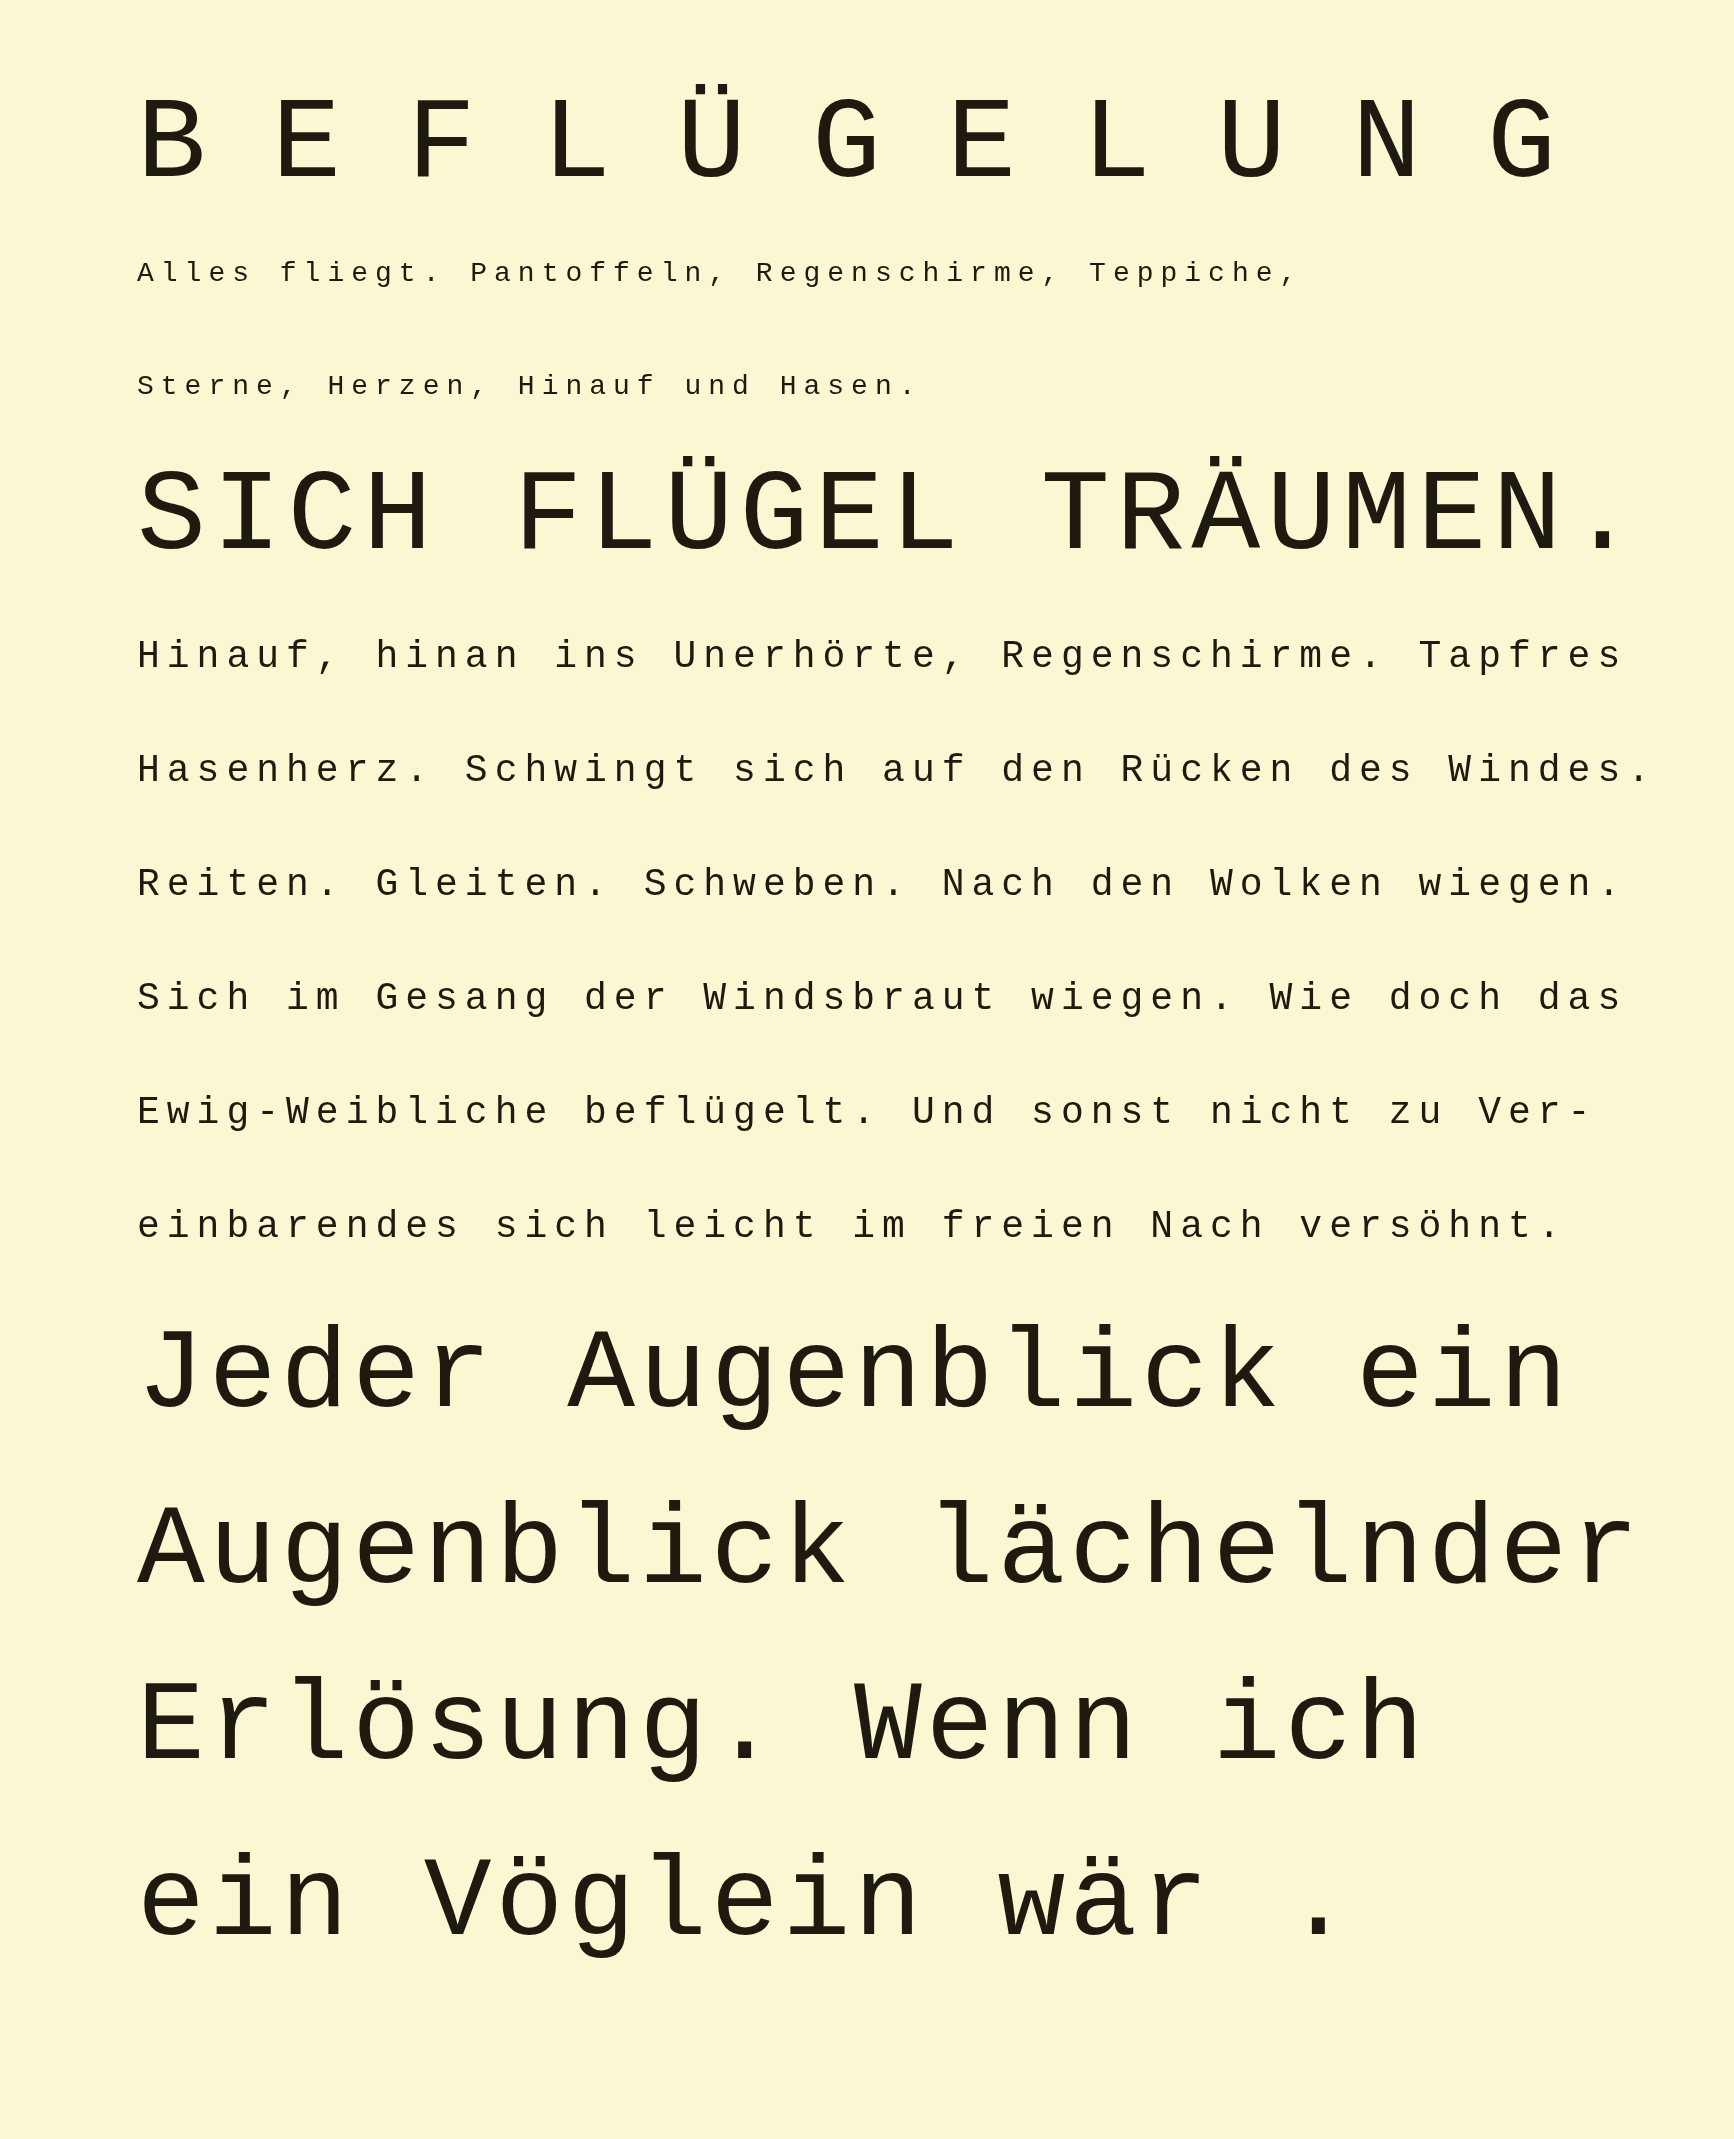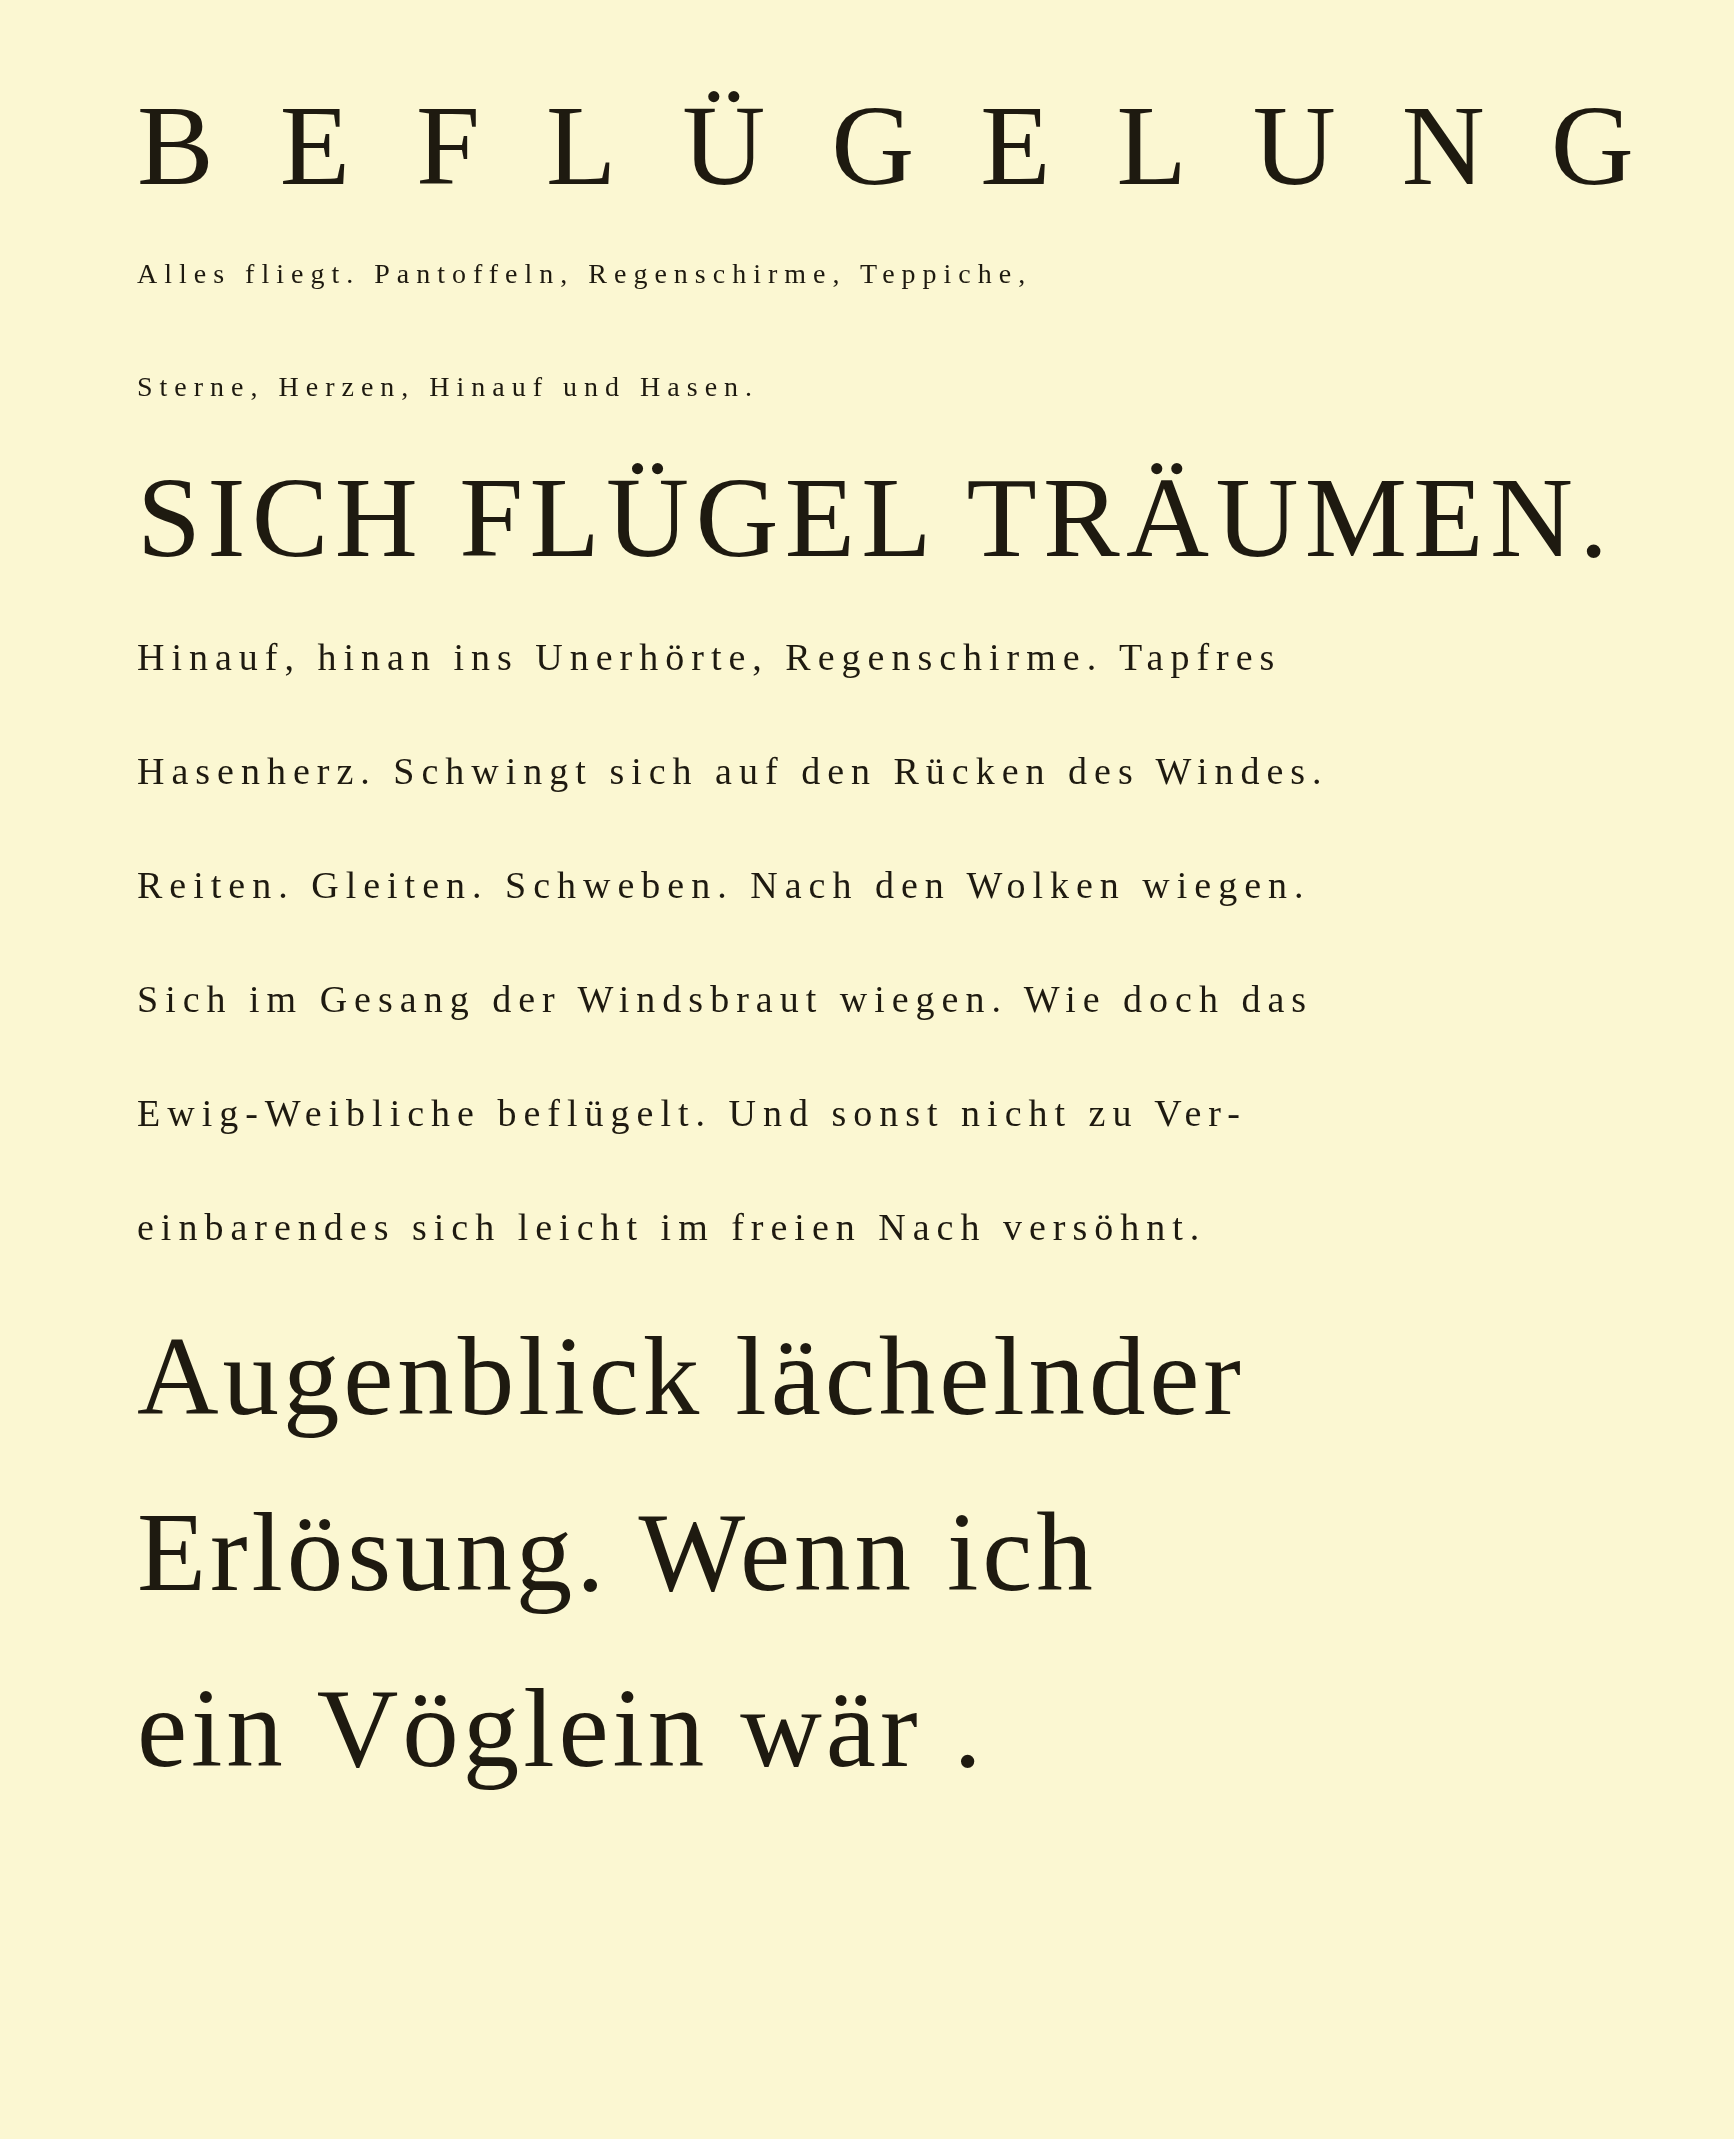--- a/index.html
+++ b/index.html
@@ -10,21 +10,21 @@
     margin: 0;
     padding: 0;
     background: var(--bg);
   }
   .poster {
     position: relative;
     width: 1734px;
     height: 2140px;
     background: var(--bg);
     color: var(--fg);
-    font-family: Liberation Serif, serif;
+    font-family: Liberation Mono, monospace;
     overflow: hidden;
   }
   .block {
     position: absolute;
     left: 137px;
   }
   .line {
     white-space: pre;
   }
   .title-block {
@@ -75,19 +75,20 @@
   <div class="block body-block">
     <div class="line">Hinauf, hinan ins Unerhörte, Regenschirme. Tapfres</div>
     <div class="line">Hasenherz. Schwingt sich auf den Rücken des Windes.</div>
     <div class="line">Reiten. Gleiten. Schweben. Nach den Wolken wiegen.</div>
     <div class="line">Sich im Gesang der Windsbraut wiegen. Wie doch das</div>
     <div class="line">Ewig-Weibliche beflügelt. Und sonst nicht zu Ver-</div>
     <div class="line">einbarendes sich leicht im freien Nach versöhnt.</div>
   </div>
 
   <div class="block outro-block">
+    <div class="line">Jeder Augenblick ein</div>
     <div class="line">Augenblick lächelnder</div>
     <div class="line">Erlösung. Wenn ich</div>
     <div class="line">ein Vöglein wär .</div>
   </div>
 
 </div>
 
 
 </body></html>

